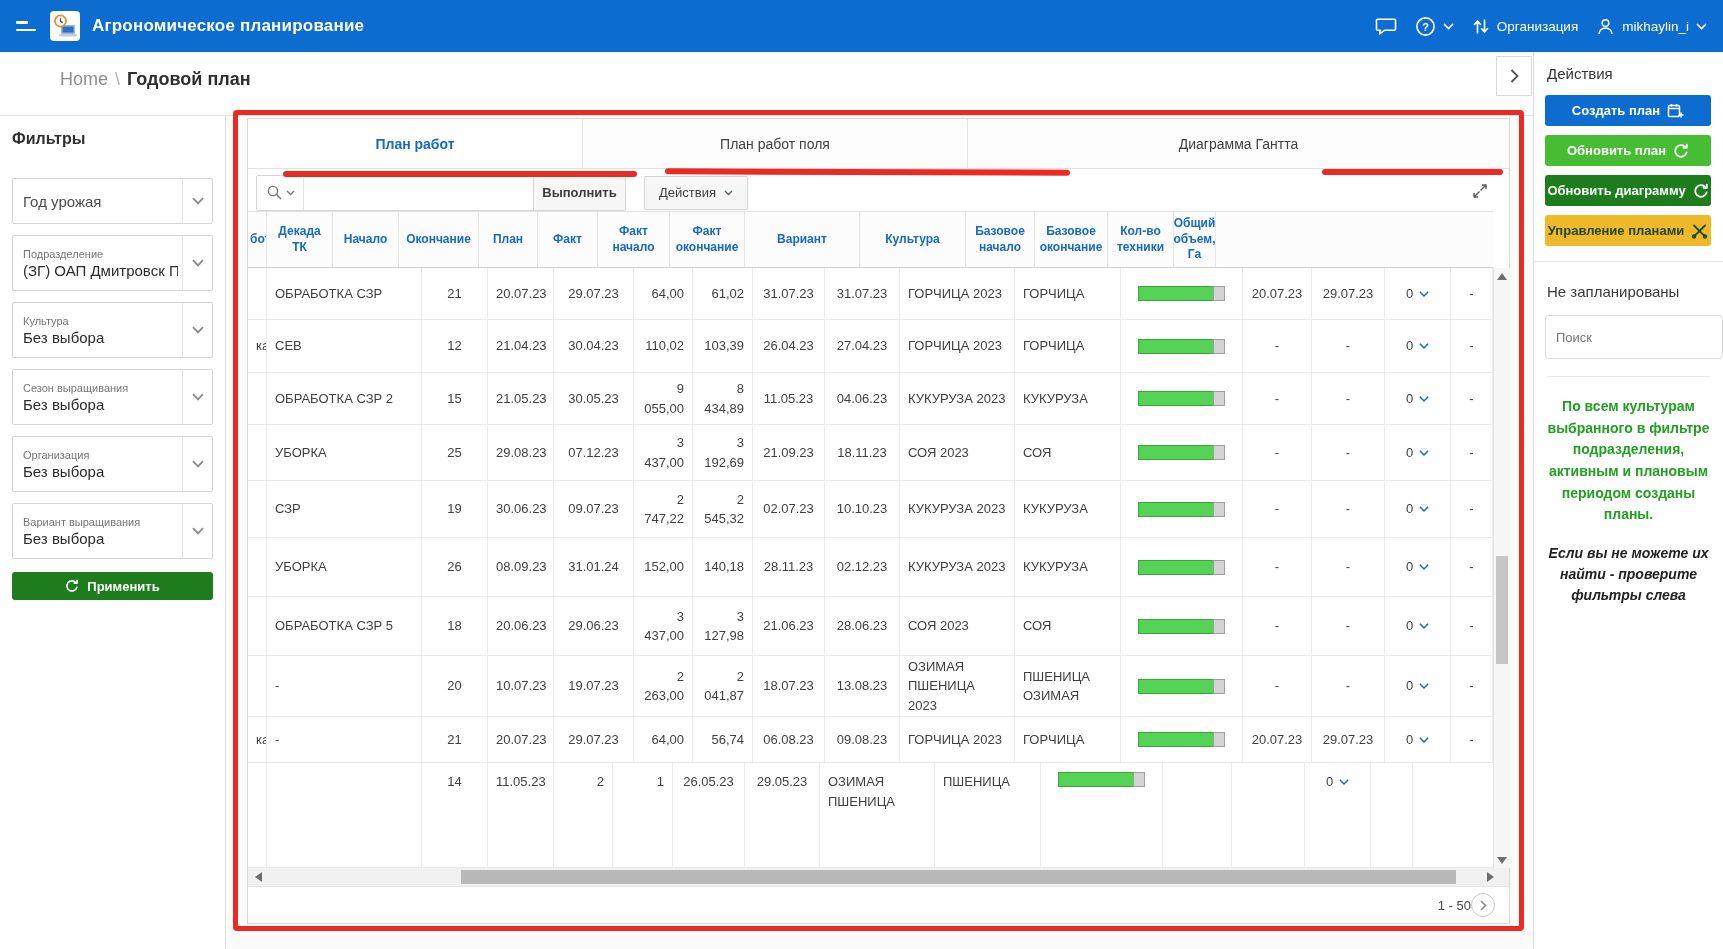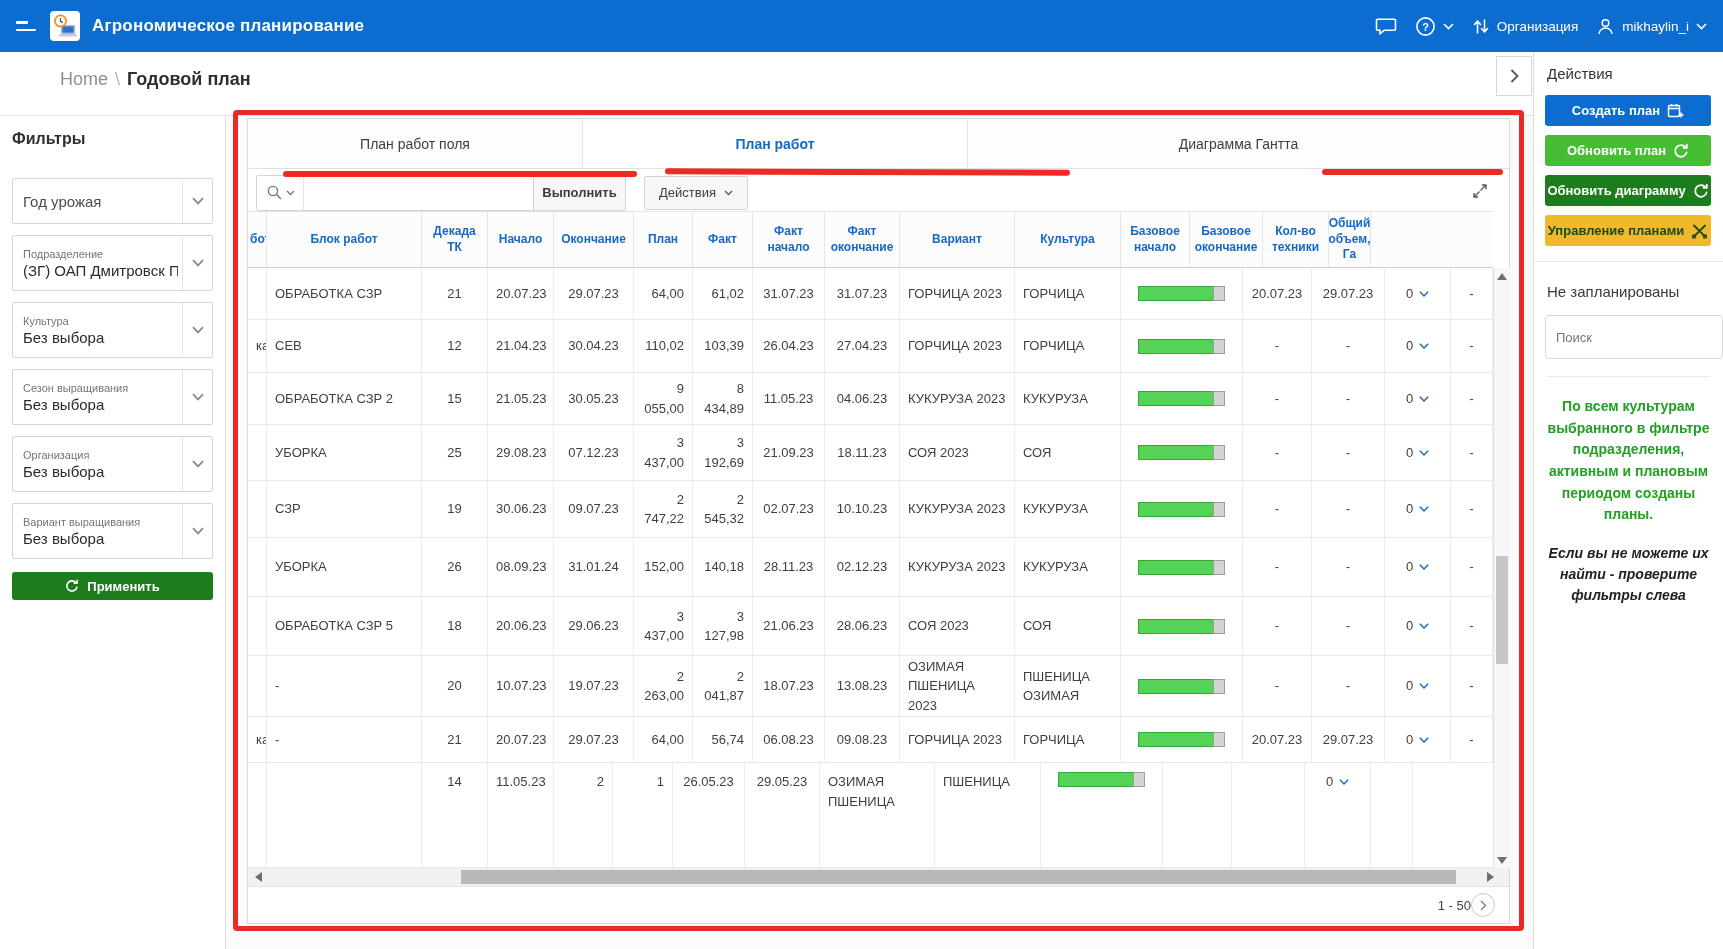--- a/index.html
+++ b/index.html
@@ -230,22 +230,22 @@
       <path d="M13.6 9.4 a5.8 5.8 0 1 1 -1.2 -5.2"></path>
         <path d="M13.8 1.6 v3.2 h-3.2" stroke-linejoin="round"></path>
     </svg>
     <span>Применить</span>
   </button>
 </aside>
 
 <div class="main">
   <div class="card">
     <div class="tabs" id="tabs">
+        <div class="tab active">План работ</div>
         <div class="tab">План работ поля</div>
-        <div class="tab active">План работ</div>
         <div class="tab">Диаграмма Гантта</div>
       </div>
 
     <div class="toolbar">
       <div class="search-group">
         <div class="sg-icon">
           <svg width="17" height="17" viewBox="0 0 17 17" fill="none" stroke="#767676" stroke-width="1.4">
             <circle cx="7" cy="7" r="4.6"></circle>
               <path d="M10.6 10.6 L15 15"></path>
           </svg>
@@ -266,23 +266,20 @@
         <svg width="18" height="18" viewBox="0 0 18 18" fill="none" stroke="#5a5a5a" stroke-width="1.4" stroke-linejoin="round">
           <path d="M11 3 h4 v4 M15 3 l-5.5 5.5"></path>
             <path d="M7 15 H3 v-4 M3 15 l5.5 -5.5"></path>
         </svg>
       </button>
     </div>
 
     <div class="grid-header" id="ghead">
         <div class="gh-cell hl" style="width: 19px;">
           <span>бот</span>
-        </div>
-        <div class="gh-cell" style="width: 155px;">
-          <span>Блок работ</span>
         </div>
         <div class="gh-cell" style="width: 66px;">
           <span>Декада ТК</span>
         </div>
         <div class="gh-cell" style="width: 66px;">
           <span>Начало</span>
         </div>
         <div class="gh-cell" style="width: 80px;">
           <span>Окончание</span>
         </div>

